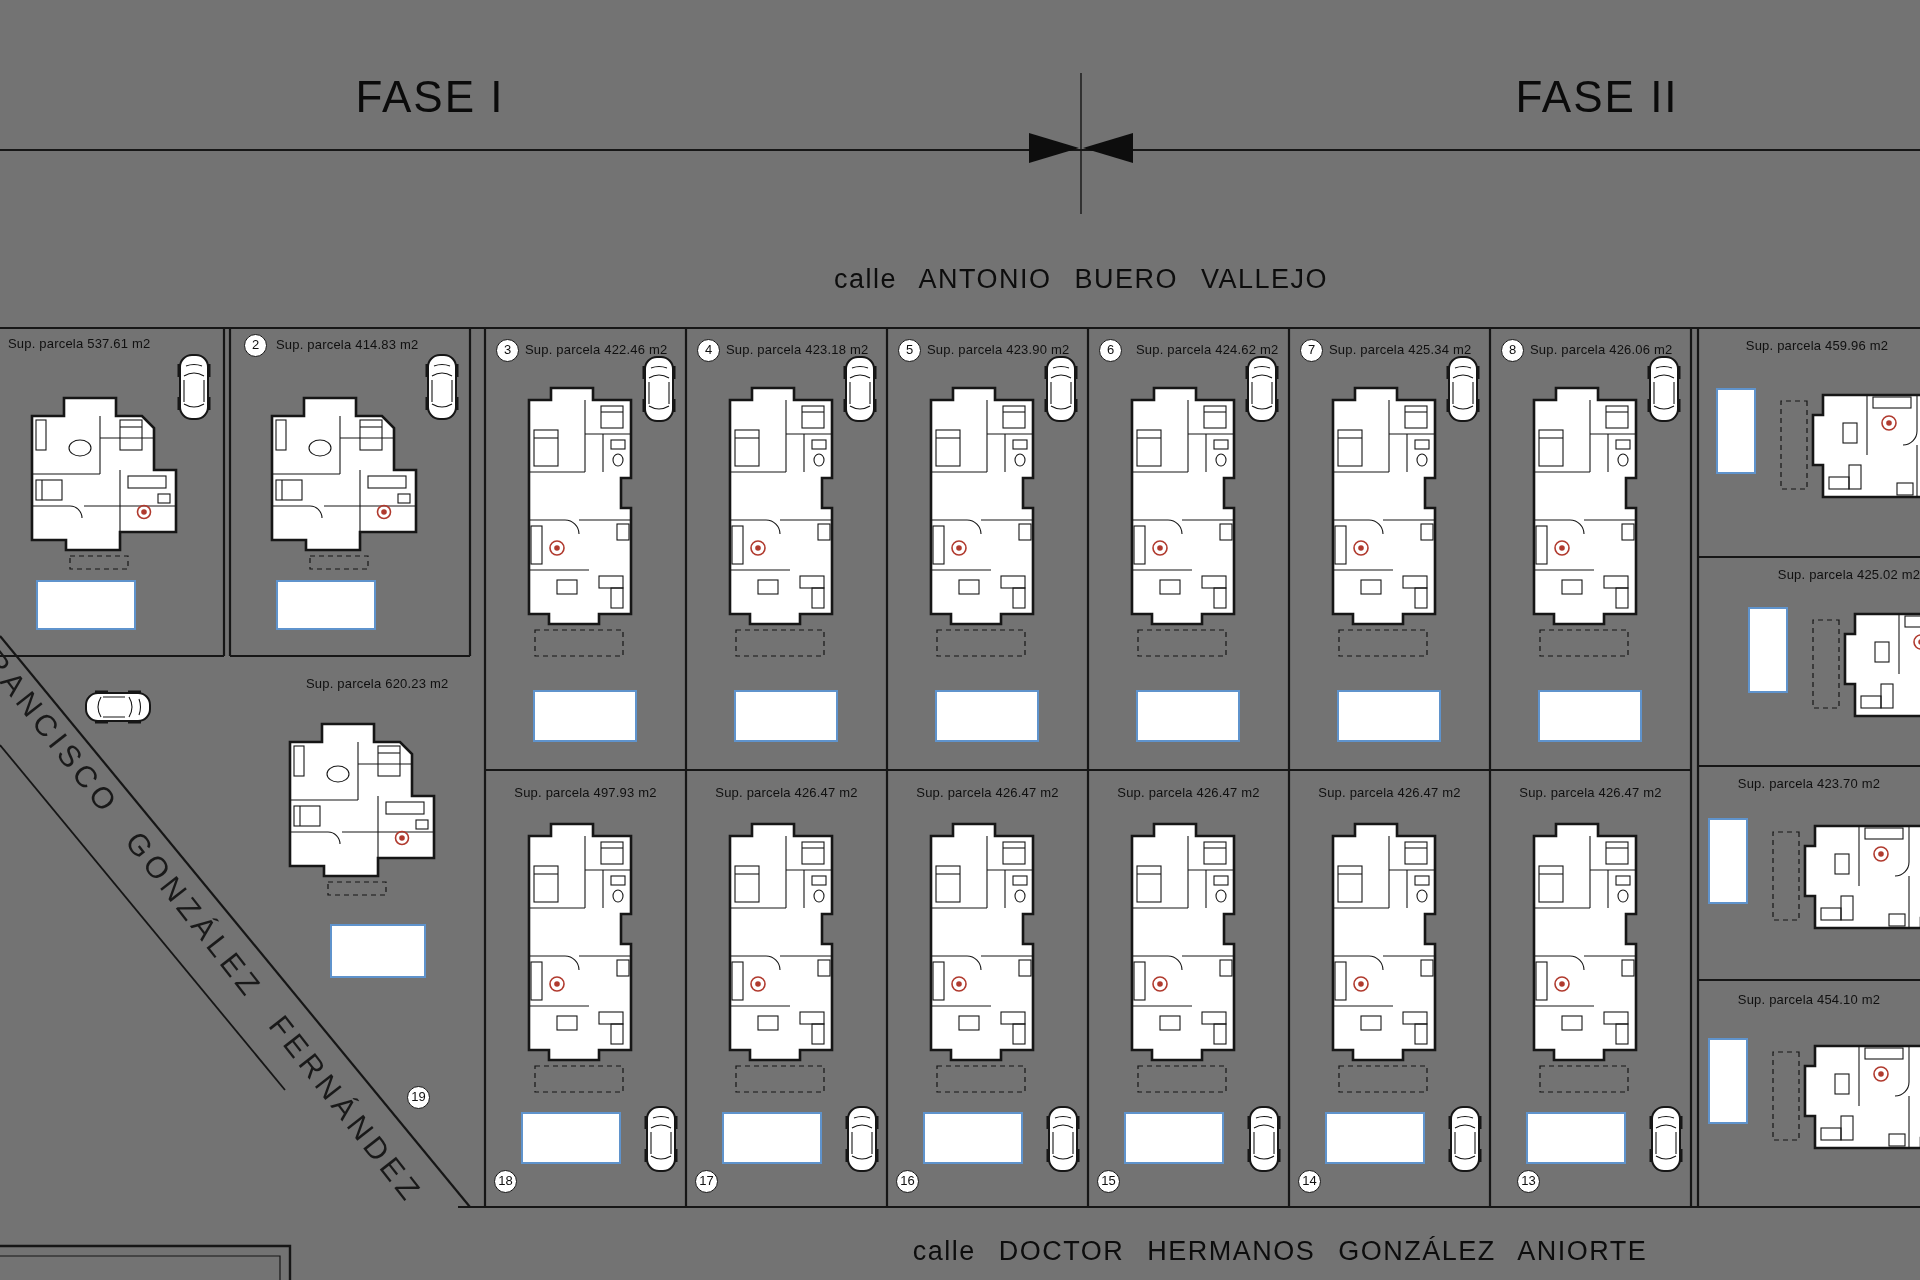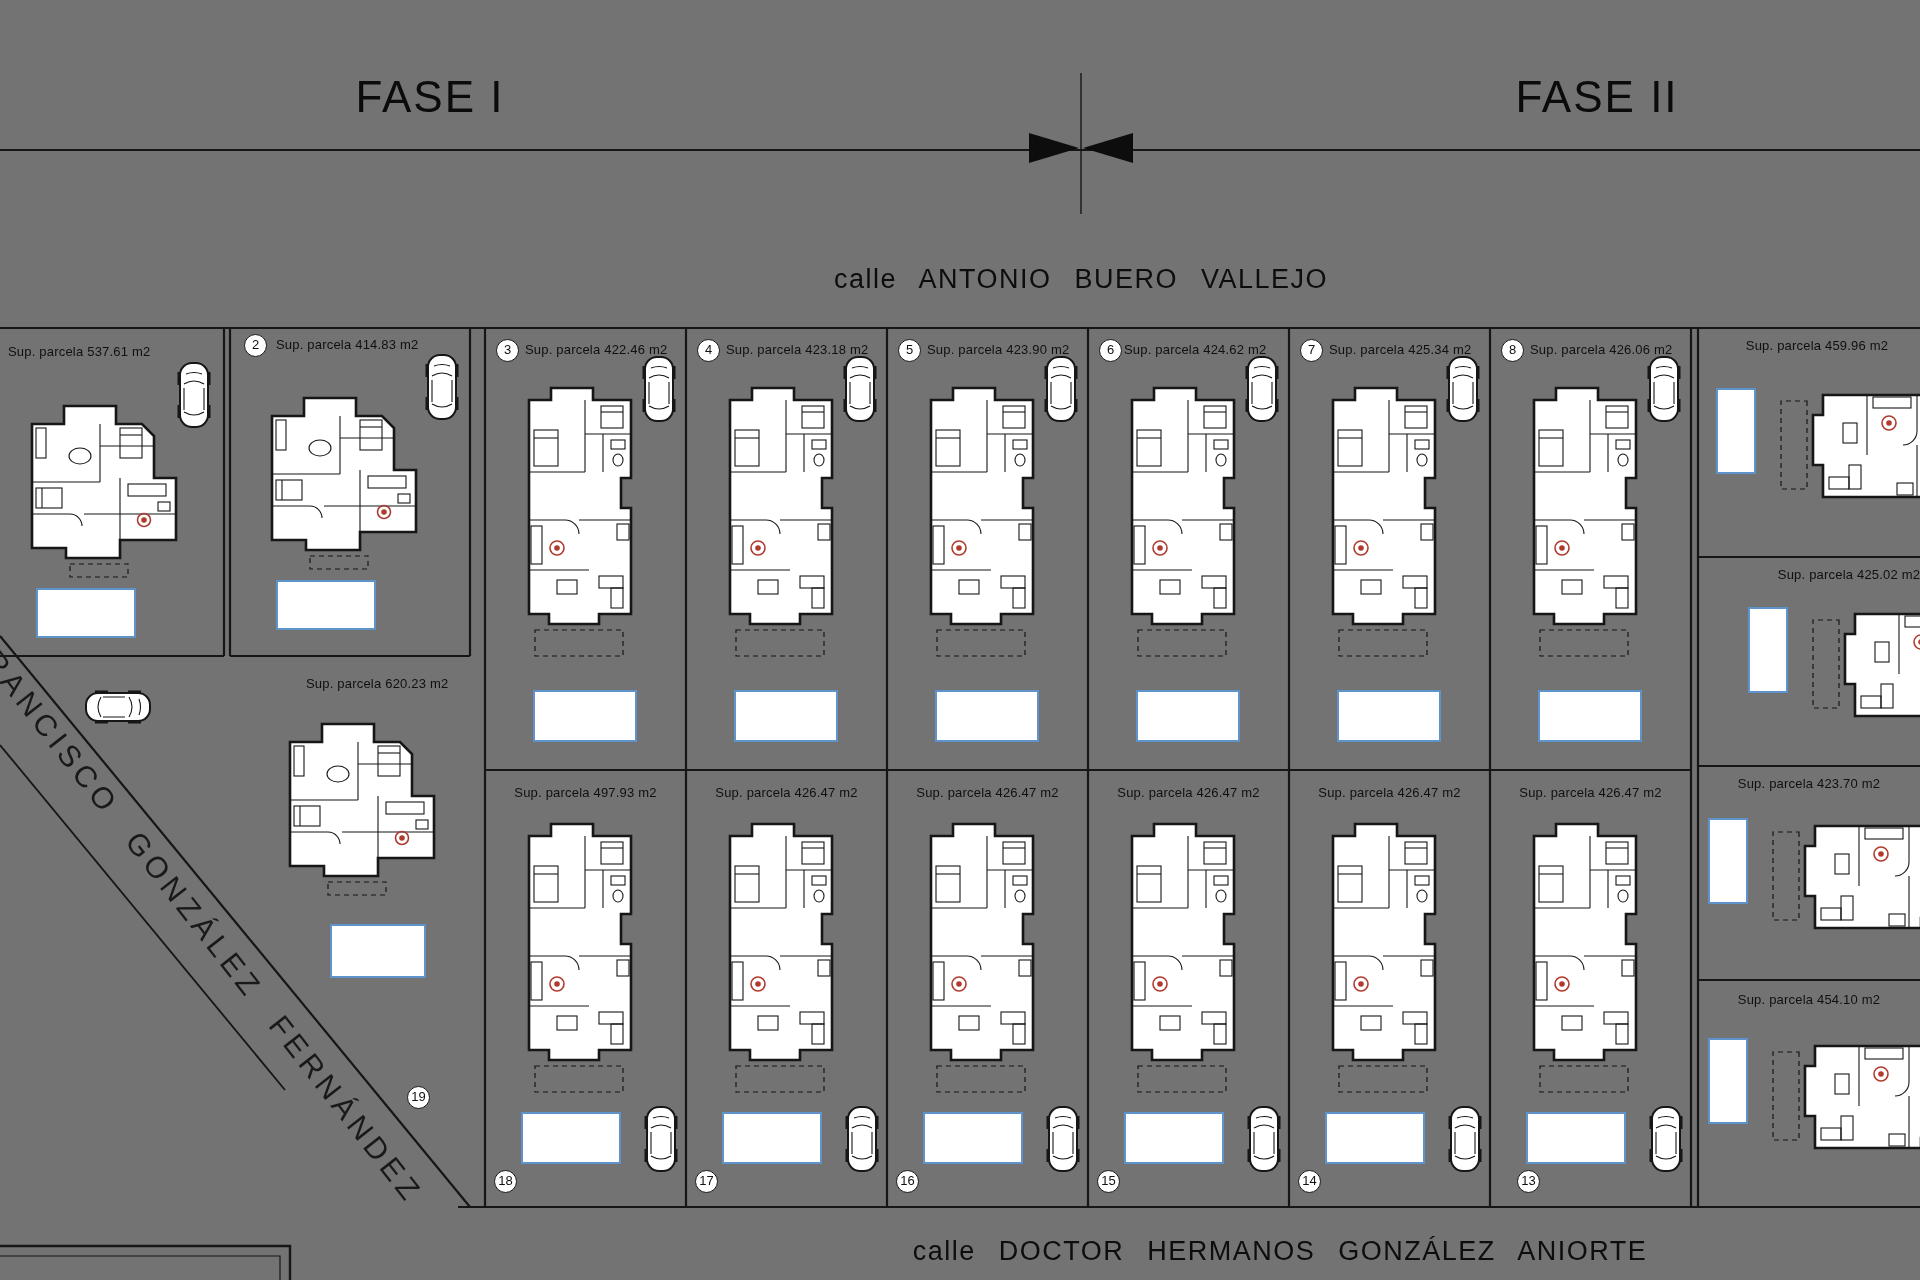--- a/index.html
+++ b/index.html
@@ -128,21 +128,21 @@
   </svg>
 
   <div class="phase phase-left">FASE I</div>
   <div class="phase phase-right">FASE II</div>
 
   <div class="street street-bottom">calle DOCTOR HERMANOS GONZÁLEZ ANIORTE</div>
   <div class="street street-top">calle ANTONIO BUERO VALLEJO</div>
   <div class="street street-diagonal">FRANCISCO GONZÁLEZ FERNÁNDEZ</div>
 
   <div id="parcels">
-      <div class="parcel" style="left: 0px; top: 336px; width: 224px; height: 248px; border-radius: 18px;">
+      <div class="parcel" style="left: 0px; top: 328px; width: 224px; height: 248px; border-radius: 18px;">
         <span class="area-label" style="left: 8px; top: 8px;">Sup. parcela 537.61 m2</span>
         <svg width="168" height="200" viewBox="0 0 168 200" class="plan" style="left: 24px; top: 46px;">
           <use href="#plan-wide"></use>
         </svg>
         <div class="pool" style="left: 36px; top: 252px; width: 100px; height: 50px; border-color: rgb(95, 147, 204);"></div>
         <svg width="36" height="70" viewBox="0 0 36 70" class="car" style="left: 176px; top: 24px;">
           <use href="#car-top"></use>
         </svg>
       </div>
       <div class="parcel" style="left: 230px; top: 328px; width: 240px; height: 328px;">
@@ -184,21 +184,21 @@
         <svg width="122" height="288" viewBox="0 0 122 288" class="plan" style="left: 34px; top: 46px;">
           <use href="#plan-row"></use>
         </svg>
         <div class="pool" style="left: 48px; top: 362px; width: 104px; height: 52px; border-color: rgb(95, 147, 204);"></div>
         <svg width="36" height="70" viewBox="0 0 36 70" class="car" style="left: 156px; top: 26px;">
           <use href="#car-top"></use>
         </svg>
       </div>
       <div class="parcel" style="left: 1088px; top: 328px; width: 201px; height: 442px;">
         <span class="badge" style="left: 11px; top: 11px;">6</span>
-        <span class="area-label" style="left: 36px; top: 14px;">Sup. parcela 424.62 m2</span>
+        <span class="area-label" style="left: 48px; top: 14px;">Sup. parcela 424.62 m2</span>
         <svg width="122" height="288" viewBox="0 0 122 288" class="plan" style="left: 34px; top: 46px;">
           <use href="#plan-row"></use>
         </svg>
         <div class="pool" style="left: 48px; top: 362px; width: 104px; height: 52px; border-color: rgb(95, 147, 204);"></div>
         <svg width="36" height="70" viewBox="0 0 36 70" class="car" style="left: 156px; top: 26px;">
           <use href="#car-top"></use>
         </svg>
       </div>
       <div class="parcel" style="left: 1289px; top: 328px; width: 201px; height: 442px;">
         <span class="badge" style="left: 11px; top: 11px;">7</span>

